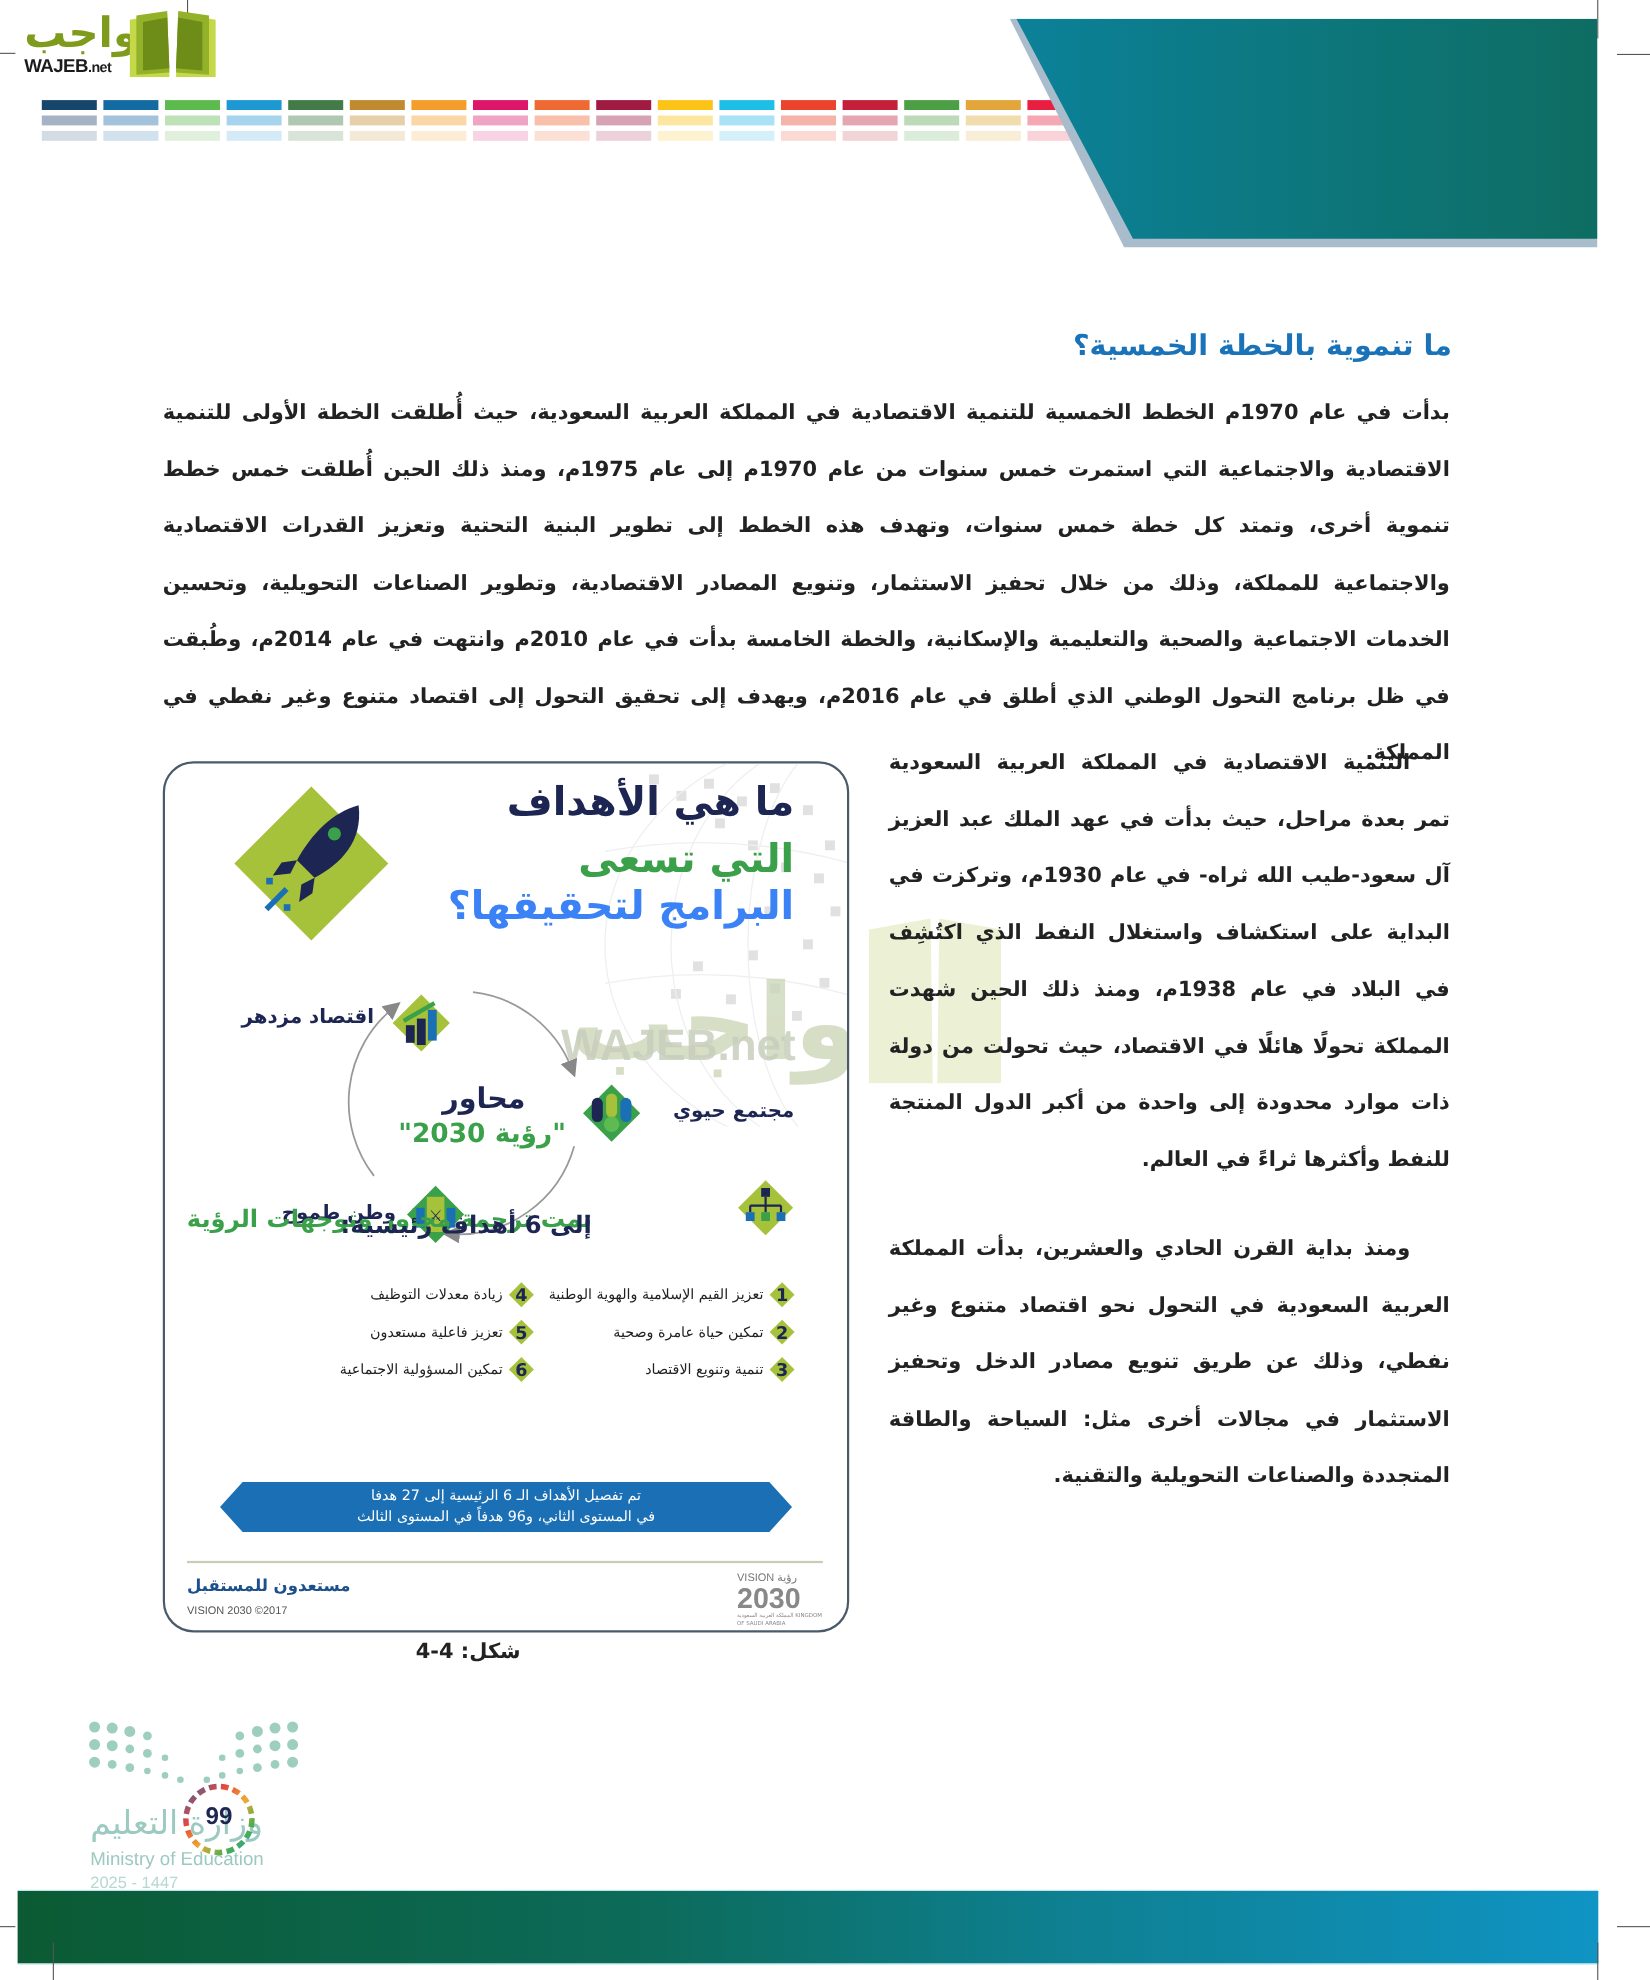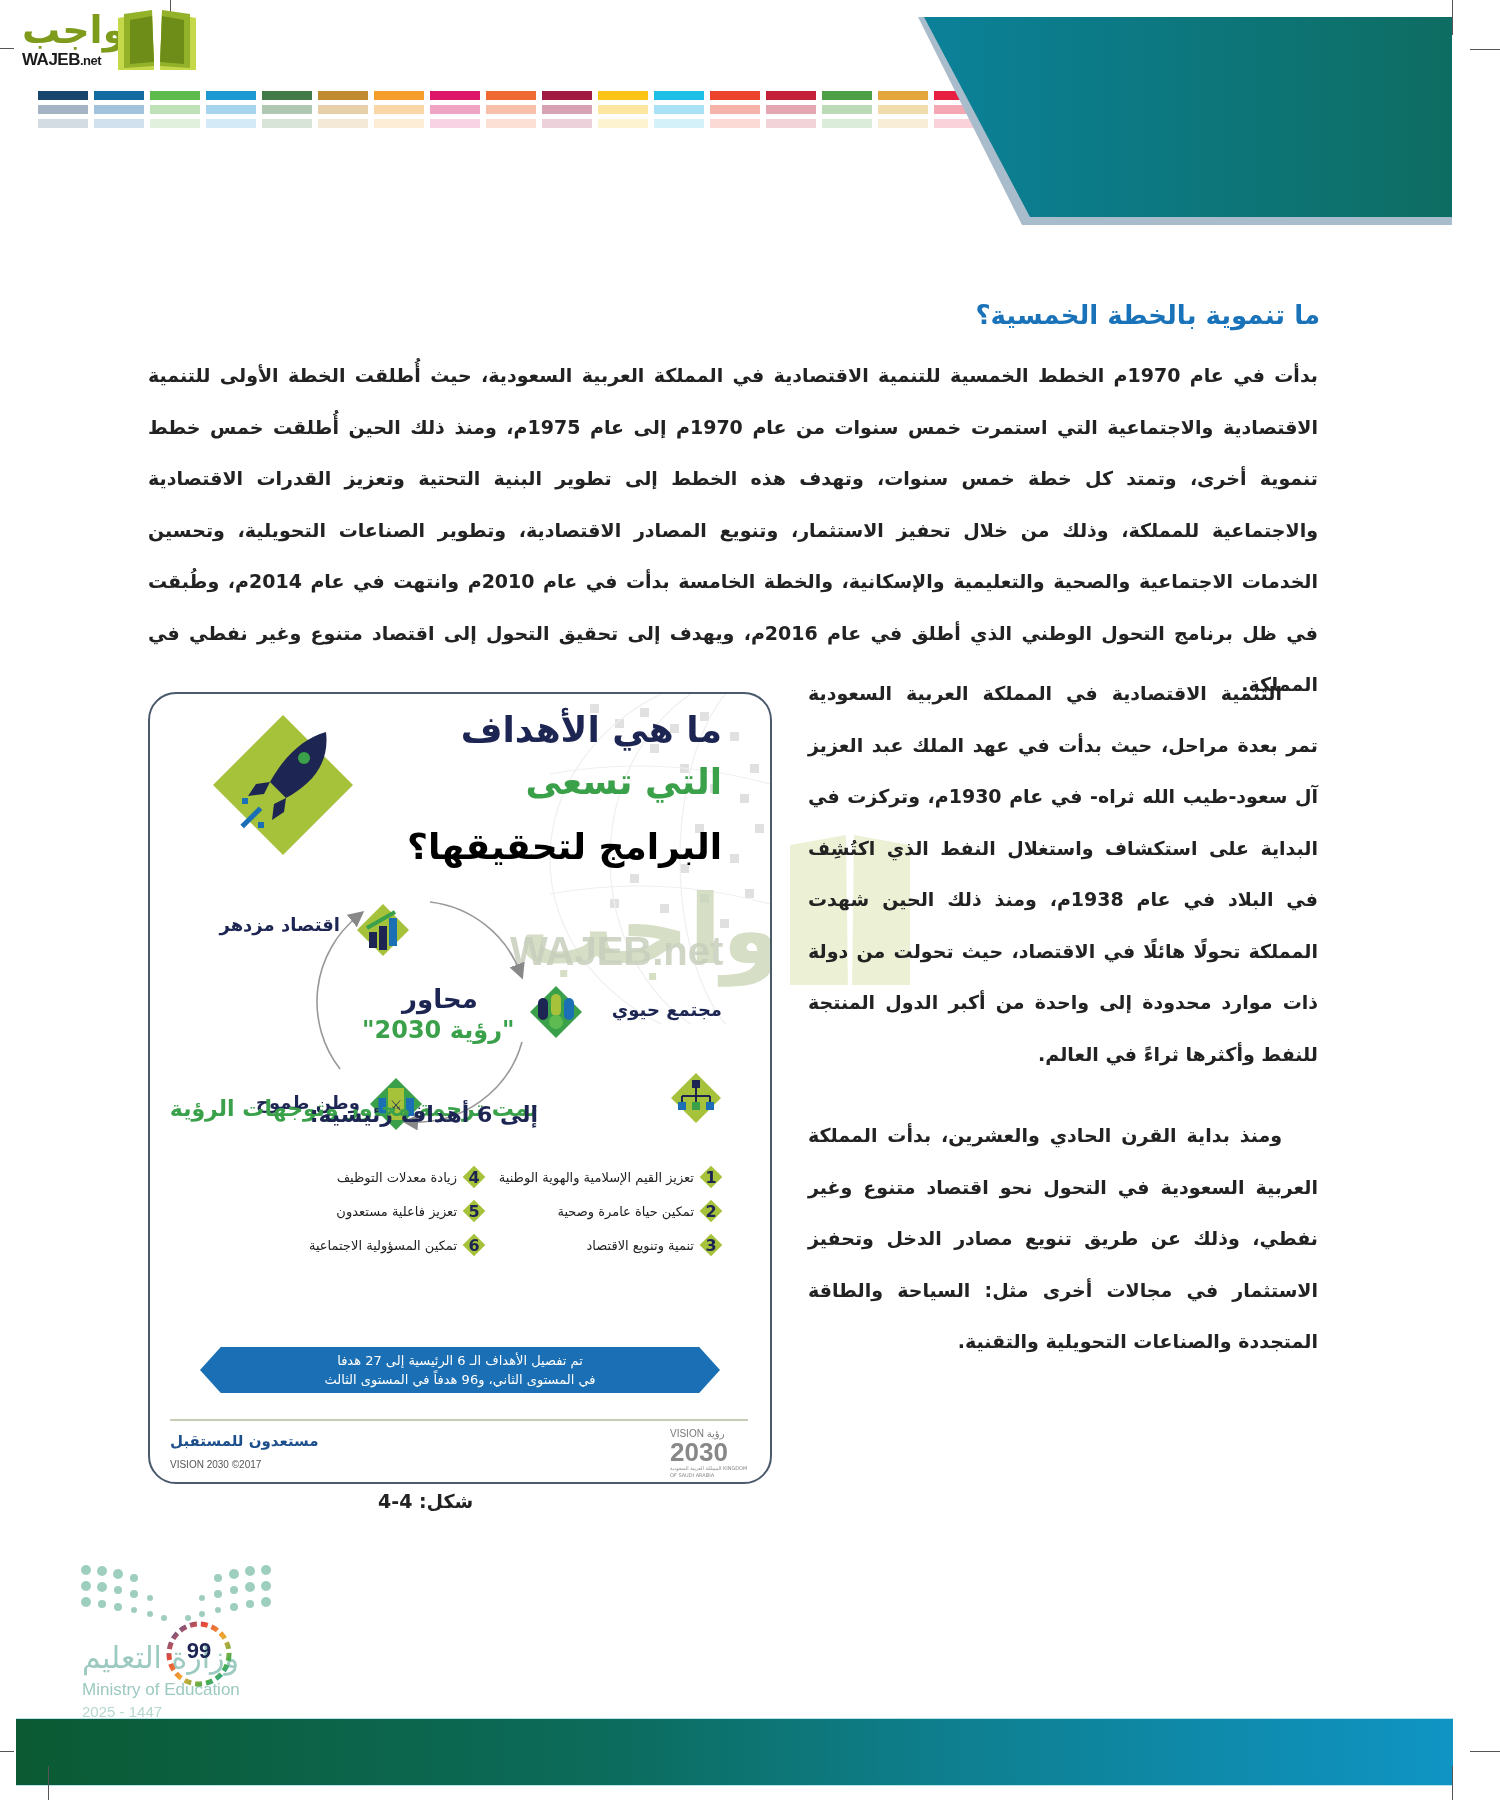--- a/index.html
+++ b/index.html
@@ -51,21 +51,21 @@
   
   .info {
     left:148px; top:692px; width:620px; height:788px;
     border:2px solid #4a5a6a; border-radius:28px; background:#fff; overflow:hidden;
   }
   .info .inner { position:relative; width:100%; height:100%; }
   .dots-bg { right:0; top:0; width:330px; height:330px; opacity:0.55; }
 
   .q1 { right:48px; top:10px; font-size:36px; font-weight:bold; color:#1d2552; direction:rtl; line-height:52px; }
   .q2 { right:48px; top:62px; font-size:36px; font-weight:bold; color:#3aa14a; direction:rtl; line-height:52px; }
-  .q3 { right:48px; top:127px; font-size:36px; font-weight:bold; color:#000000; direction:rtl; line-height:52px; }
+  .q3 { right:48px; top:104px; font-size:36px; font-weight:bold; color:#3b82f6; direction:rtl; line-height:52px; }
 
   .rocket { left:58px; top:16px; }
 
   .wm-ar { left:368px; top:180px; font-size:96px; font-weight:bold; color:#c9d4b4; opacity:0.75; direction:rtl; }
   .wm-en { left:360px; top:235px; font-size:40px; font-weight:bold; color:#c7cfbd; opacity:0.85; font-family:"Liberation Sans", sans-serif; }
 
   .pillar-label { font-size:18px; font-weight:bold; color:#1d2552; direction:rtl; white-space:nowrap; }
   .center-1 { left:252px; top:290px; font-size:26px; font-weight:bold; color:#1d2552; direction:rtl; }
   .center-2 { left:212px; top:322px; font-size:24px; font-weight:bold; color:#3aa14a; direction:rtl; }
 

